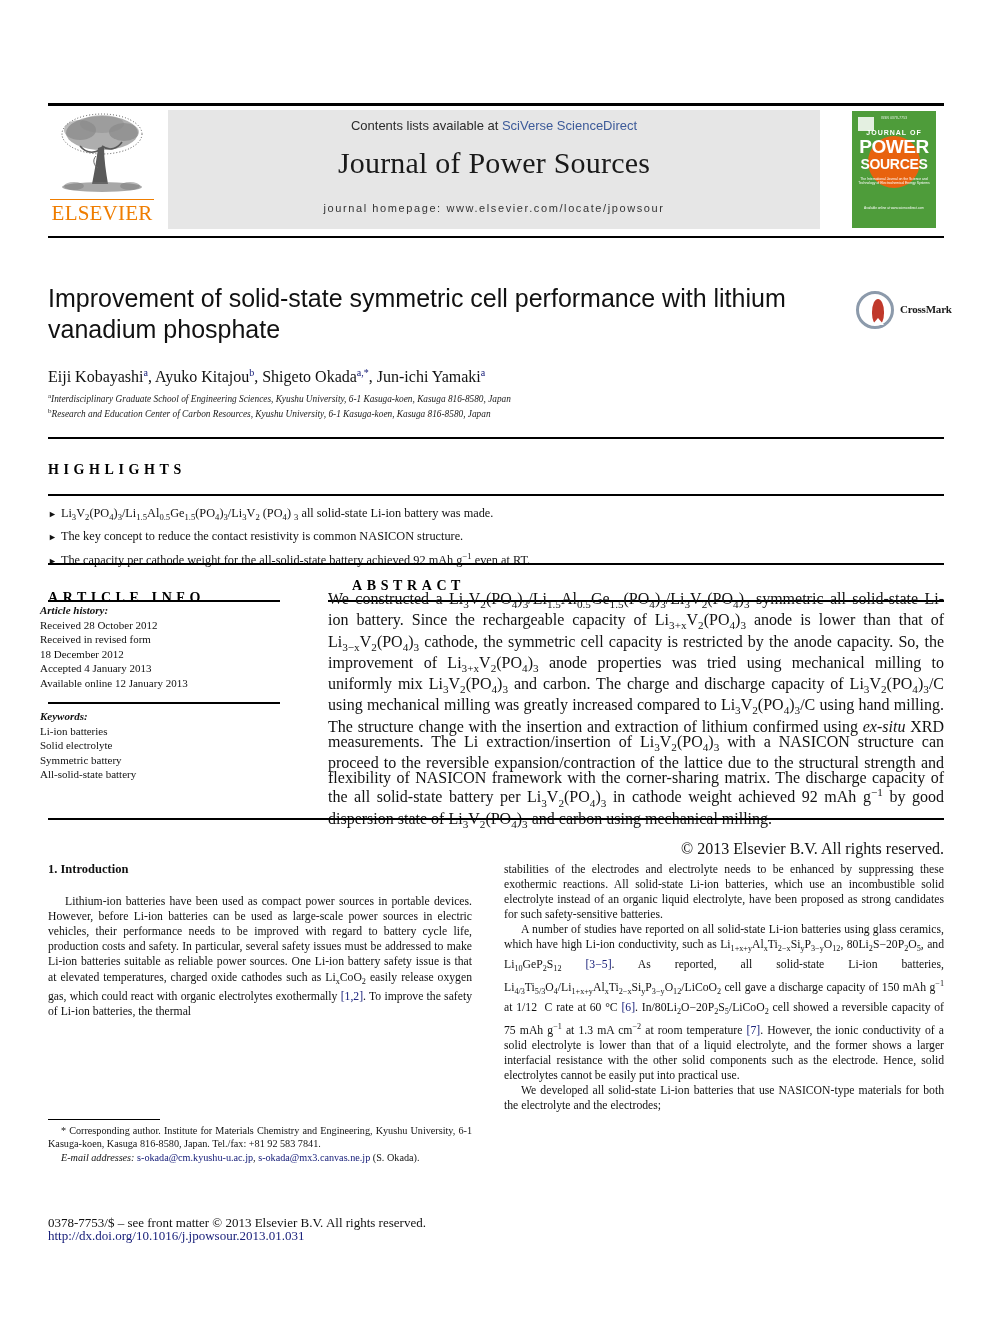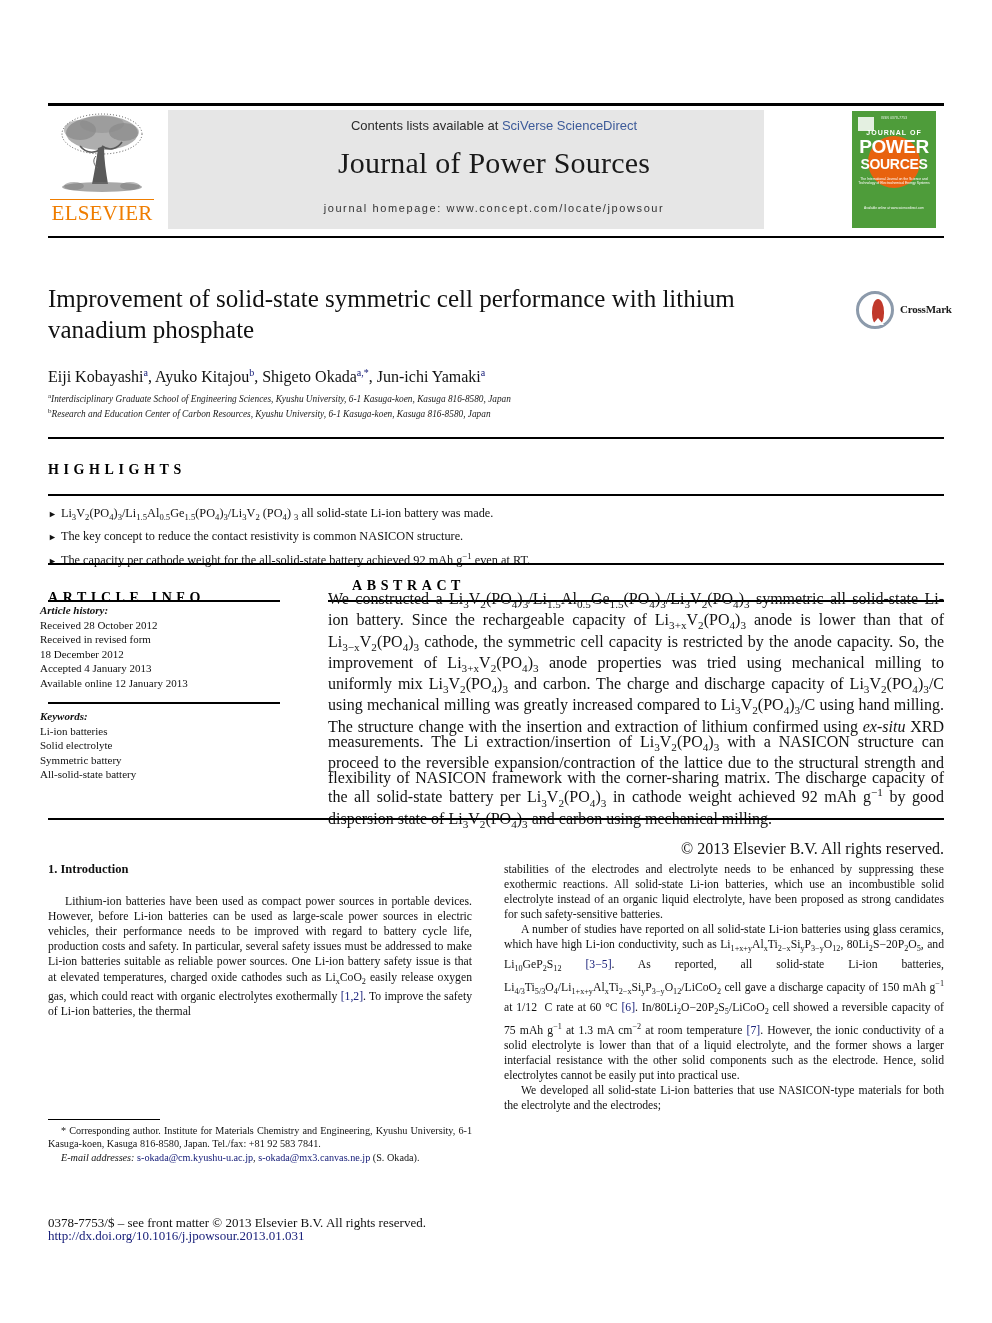--- a/index.html
+++ b/index.html
@@ -74,21 +74,21 @@
   }
   .elsevier-bar {
     position: absolute;
     left: 2px; top: 91px;
     width: 104px; height: 1px;
     background: #ef7d00;
   }
   .mast-center {
     position: absolute;
     left: 120px; top: 4px;
-    width: 596px;
+    width: 652px;
     height: 119px;
     background: #e6e6e6;
   }
   .contents-line {
     position: absolute;
     left: 0; top: 8px;
     width: 652px;
     text-align: center;
     font-family: "Liberation Sans", sans-serif;
     font-size: 13px;
@@ -216,21 +216,21 @@
     width: 896px;
     height: 2px;
     background: #000;
   }
 
   
   .title {
     position: absolute;
     left: 48px; top: 283px;
     width: 790px;
-    font-family: Liberation Serif, serif;
+    font-family: Liberation Sans, sans-serif;
     font-size: 25px;
     line-height: 31px;
     color: #111;
   }
   .crossmark {
     position: absolute;
     left: 856px; top: 291px;
     width: 88px; height: 42px;
   }
   .cm-badge {
@@ -437,21 +437,21 @@
       </svg>
       <div class="elsevier-bar"></div>
       <div class="elsevier-word">ELSEVIER</div>
     </div>
 
     <div class="mast-center">
       <div class="contents-line">
         <span>Contents lists available at </span><a href="#">SciVerse ScienceDirect</a>
       </div>
       <div class="journal-name">Journal of Power Sources</div>
-      <div class="homepage-line">journal homepage: www.concept.com/locate/jpowsour</div>
+      <div class="homepage-line">journal homepage: www.elsevier.com/locate/jpowsour</div>
     </div>
 
     <div class="cover-thumb">
       <div class="cover-inner">
         <div class="cover-els"></div>
         <div class="cover-toptext">ISSN 0378-7753</div>
         <div class="cover-circle"></div>
         <div class="cover-jof">JOURNAL OF</div>
         <div class="cover-power">POWER</div>
         <div class="cover-sources">SOURCES</div>

